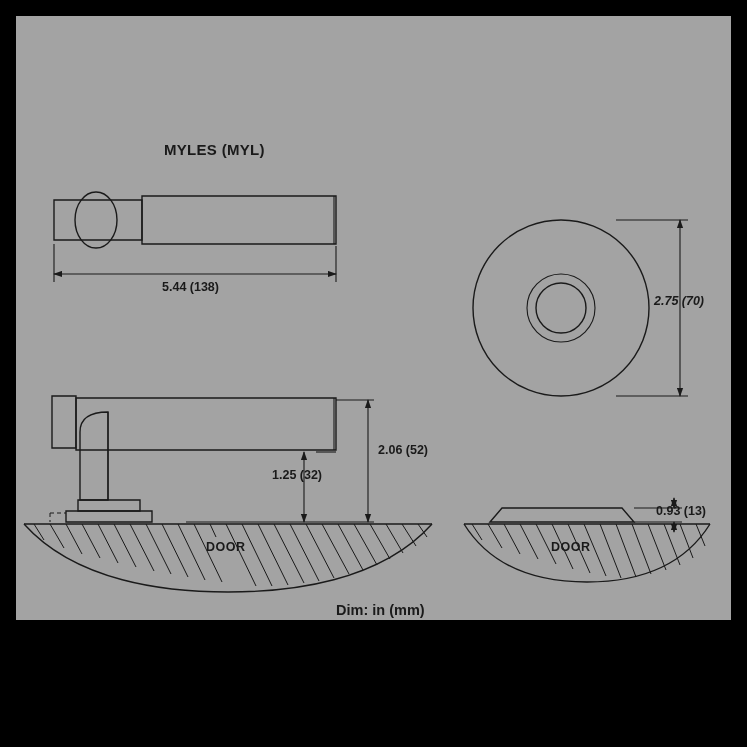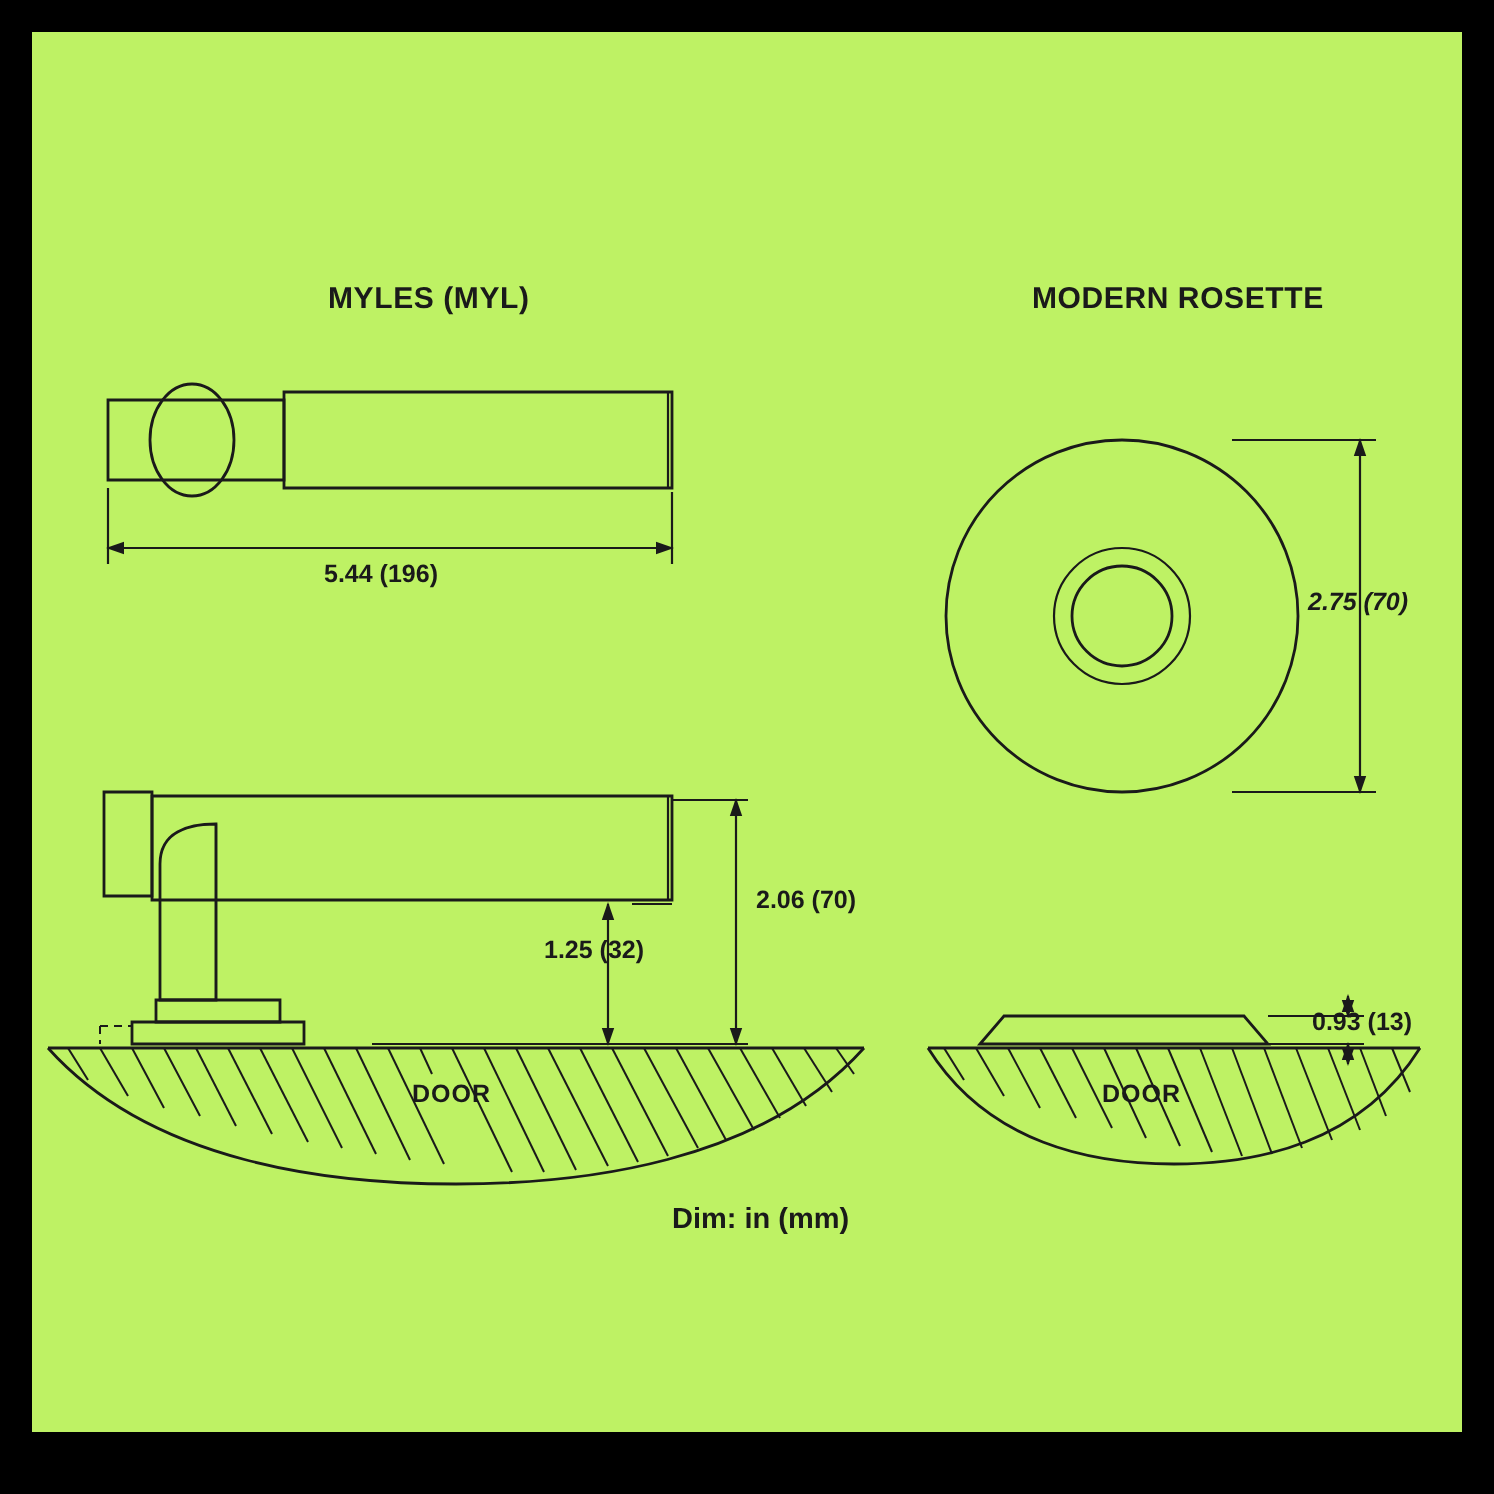--- a/index.html
+++ b/index.html
@@ -17,22 +17,22 @@
     width: 747px;
     height: 747px;
     background: #000000;
     overflow: hidden;
   }
   #sheet {
     position: absolute;
     left: 16px;
     top: 16px;
     width: 715px;
-    height: 700px;
-    background: #bef264;
+    height: 604px;
+    background: #a3a3a3;
   }
   .lbl {
     position: absolute;
     color: #1a1a1a;
     font-weight: bold;
     white-space: nowrap;
   }
   .title {
     font-size: 15px;
     letter-spacing: 0.3px;
@@ -191,25 +191,24 @@
             <path d="M616,508 L635,558"></path>
             <path d="M632,508 L650,554"></path>
           <path d="M648,508 L664,549"></path>
             <path d="M664,508 L677,542"></path>
             <path d="M680,508 L689,530"></path>
         </g>
       </g>
     </svg>
 
     <div class="lbl title" style="left:148px; top:125px;">MYLES (MYL)</div>
-    <div class="lbl title" style="left:500px; top:125px;">MODERN ROSETTE</div>
-
-    <div class="lbl dim" style="left:146px; top:264px;">5.44 (196)</div>
+
+    <div class="lbl dim" style="left:146px; top:264px;">5.44 (138)</div>
     <div class="lbl dim" style="left:638px; top:278px;font-style:italic;">2.75 (70)</div>
-    <div class="lbl dim" style="left:362px; top:427px;">2.06 (70)</div>
+    <div class="lbl dim" style="left:362px; top:427px;">2.06 (52)</div>
     <div class="lbl dim" style="left:256px; top:452px;">1.25 (32)</div>
     <div class="lbl dim" style="left:640px; top:488px;">0.93 (13)</div>
 
     <div class="lbl door-lbl" style="left:190px; top:524px;">DOOR</div>
     <div class="lbl door-lbl" style="left:535px; top:524px;">DOOR</div>
 
     <div class="lbl footer" style="left:320px; top:586px;">Dim: in (mm)</div>
   </div>
 </div>
 

